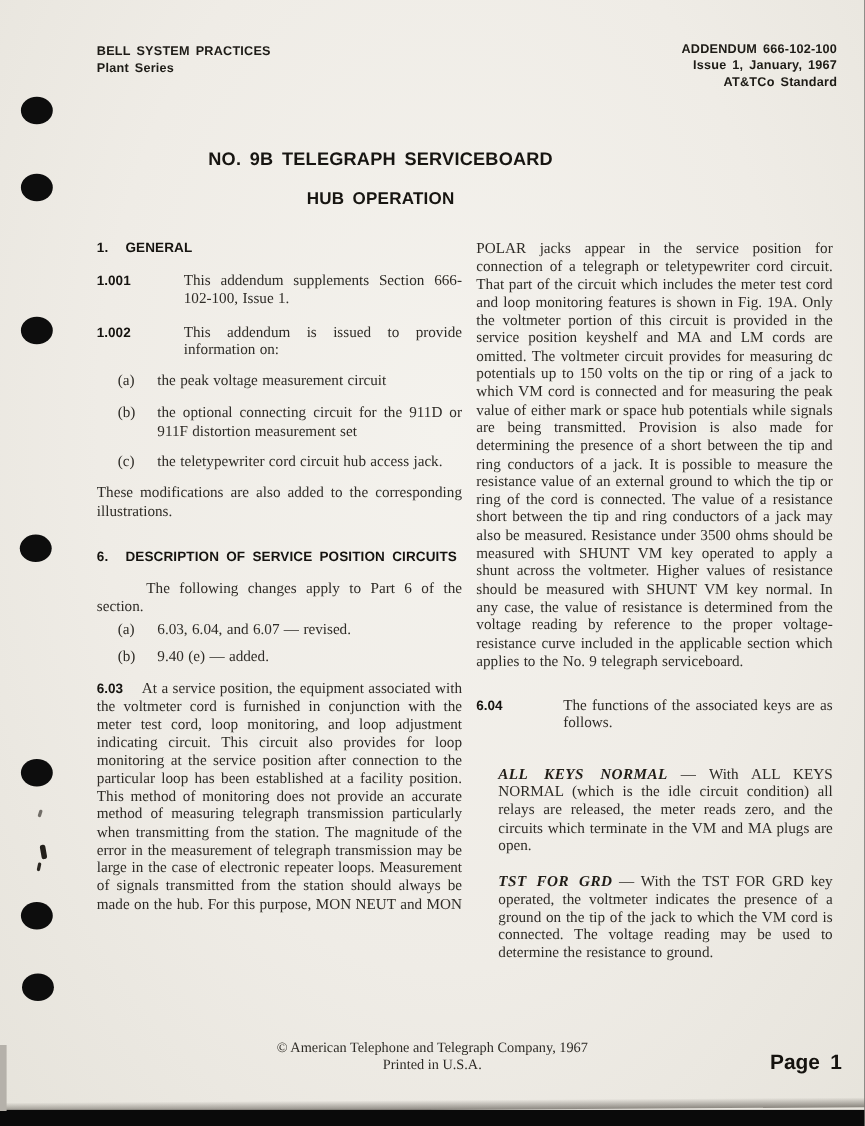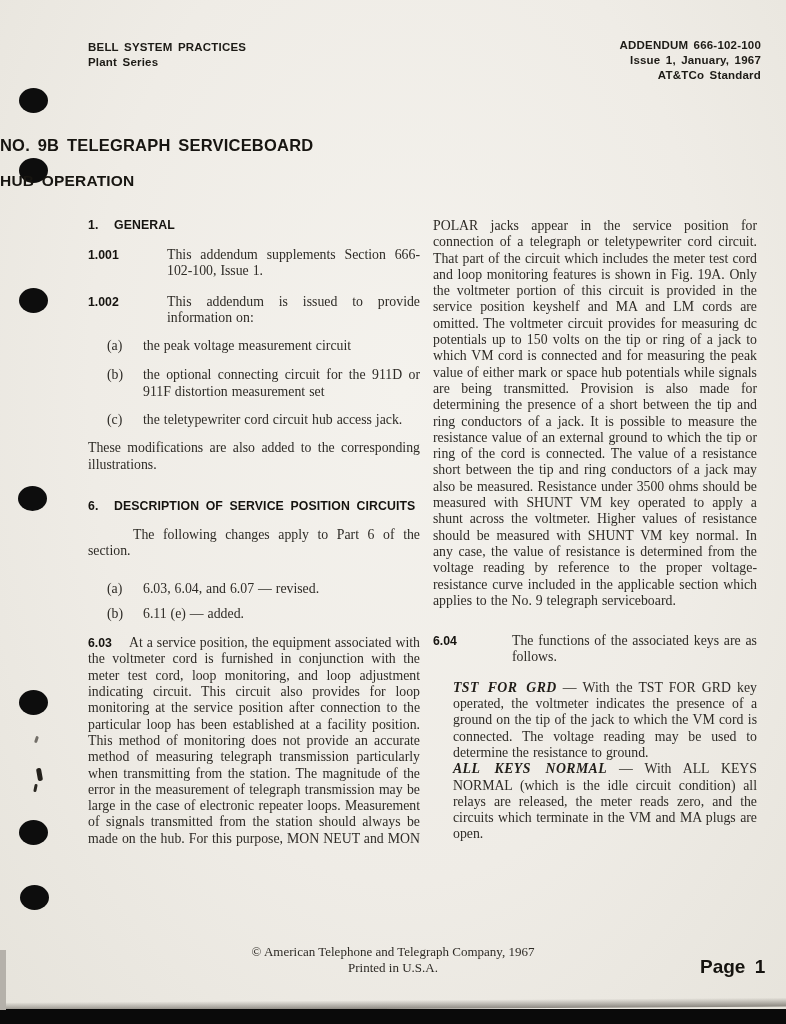--- a/index.html
+++ b/index.html
@@ -24,21 +24,21 @@
     border-radius:2px; transform:rotate(-10deg);}
   .speck3{position:absolute; left:34px; top:784px; width:3px; height:8px; background:#2b2822;
     border-radius:2px; transform:rotate(12deg);}
 
   
   .hdr { font-family:"Liberation Sans", sans-serif; font-weight:bold; font-size:11.5px;
     line-height:15px; color:#1d1b16; letter-spacing:.2px; word-spacing:2px; }
   .hdr-left  { position:absolute; left:88px; top:40px; }
   .hdr-right { position:absolute; right:43px; top:38px; text-align:right; }
 
-  .title-block { position:absolute; left:0; top:136px; width:692px; 
+  .title-block { position:absolute; left:0; top:136px; width:692px; text-align:center;
     font-family:"Liberation Sans", sans-serif; font-weight:bold; font-size:16.5px;
     color:#171511; letter-spacing:.2px; word-spacing:3px; }
   .title-line2 { margin-top:17px; font-size:15.5px; }
 
   
   .content { position:absolute; left:88px; top:218px; width:669px; display:flex; }
   .col-left  { width:332px; margin-right:13px; }
   .col-right { width:324px; }
 
   p, .ptext { margin:0; font-size:13.8px; line-height:16.3px; text-align:justify;
@@ -55,22 +55,22 @@
   .list-item { display:flex; padding-left:19px; }
   .list-item .marker { width:36px; flex:none; font-size:13.8px; line-height:16.3px; }
   .list-item .ptext { flex:1; }
   .intro { text-indent:45px; }
   .justify-last { text-align-last:justify; }
   .key-para { padding-left:20px; }
   .key-lead { font-weight:bold; font-style:italic; word-spacing:3px; letter-spacing:.4px; color:#201d18; }
 
   
   .mb14{margin-bottom:14px;} .mb13{margin-bottom:13px;} .mb12{margin-bottom:12px;}
-  .mb11{margin-bottom:21px;} .mb9{margin-bottom:9px;} .mb26{margin-bottom:26px;}
-  .mb24{margin-bottom:24px;} .mb18{margin-bottom:14px;} .mb16{margin-bottom:16px;}
+  .mb11{margin-bottom:4px;} .mb9{margin-bottom:9px;} .mb26{margin-bottom:26px;}
+  .mb24{margin-bottom:24px;} .mb18{margin-bottom:30px;} .mb16{margin-bottom:16px;}
 
   
   .footer-center { position:absolute; left:0; top:944px; width:786px; text-align:center;
     font-size:13px; line-height:16px; color:#2e2b26; }
   .page-num { position:absolute; left:700px; top:956px; font-family:"Liberation Sans", sans-serif;
     font-weight:bold; font-size:19px; color:#15130f; word-spacing:4px; }
 </style>
 </head>
 <body>
 
@@ -145,37 +145,37 @@
       </div>
 
       <p class="intro mb11">The following changes apply to Part 6 of the section.</p>
 
       <div class="list-item mb9">
         <span class="marker">(a)</span>
         <span class="ptext">6.03, 6.04, and 6.07 — revised.</span>
       </div>
       <div class="list-item mb13">
         <span class="marker">(b)</span>
-        <span class="ptext">6.11 (e) — added.</span>
+        <span class="ptext">9.40 (e) — added.</span>
       </div>
 
       <p class="justify-last"><span class="pnum-inline">6.03</span><span>At a service position, the equipment associated with the voltmeter cord is furnished in conjunction with the meter test cord, loop monitoring, and loop adjustment indicating circuit. This circuit also provides for loop monitoring at the service position after connection to the particular loop has been established at a facility position. This method of monitoring does not provide an accurate method of measuring telegraph transmission particularly when transmitting from the station. The magnitude of the error in the measurement of telegraph transmission may be large in the case of electronic repeater loops. Measurement of signals transmitted from the station should always be made on the hub. For this purpose, MON NEUT and MON</span></p>
     </div>
 
     <div class="col-right">
       <p class="mb24">POLAR jacks appear in the service position for connection of a telegraph or teletypewriter cord circuit. That part of the circuit which includes the meter test cord and loop monitoring features is shown in Fig. 19A. Only the voltmeter portion of this circuit is provided in the service position keyshelf and MA and LM cords are omitted. The voltmeter circuit provides for measuring dc potentials up to 150 volts on the tip or ring of a jack to which VM cord is connected and for measuring the peak value of either mark or space hub potentials while signals are being transmitted. Provision is also made for determining the presence of a short between the tip and ring conductors of a jack. It is possible to measure the resistance value of an external ground to which the tip or ring of the cord is connected. The value of a resistance short between the tip and ring conductors of a jack may also be measured. Resistance under 3500 ohms should be measured with SHUNT VM key operated to apply a shunt across the voltmeter. Higher values of resistance should be measured with SHUNT VM key normal. In any case, the value of resistance is determined from the voltage reading by reference to the proper voltage-resistance curve included in the applicable section which applies to the No. 9 telegraph serviceboard.</p>
 
       <div class="numpara mb18">
         <span class="pnum">6.04</span>
         <span class="ptext">The functions of the associated keys are as follows.</span>
       </div>
 
+      <p class="key-para mb16"><span class="key-lead">ALL KEYS NORMAL</span><span> — With ALL KEYS NORMAL (which is the idle circuit condition) all relays are released, the meter reads zero, and the circuits which terminate in the VM and MA plugs are open.</span></p>
+
       <p class="key-para"><span class="key-lead">TST FOR GRD</span><span> — With the TST FOR GRD key operated, the voltmeter indicates the presence of a ground on the tip of the jack to which the VM cord is connected. The voltage reading may be used to determine the resistance to ground.</span></p>
-
-      <p class="key-para mb16"><span class="key-lead">ALL KEYS NORMAL</span><span> — With ALL KEYS NORMAL (which is the idle circuit condition) all relays are released, the meter reads zero, and the circuits which terminate in the VM and MA plugs are open.</span></p>
     </div>
   </div>
 
   <div class="footer-center">
     <div>© American Telephone and Telegraph Company, 1967</div>
     <div>Printed in U.S.A.</div>
   </div>
   <div class="page-num">Page 1</div>
 
 </div>

